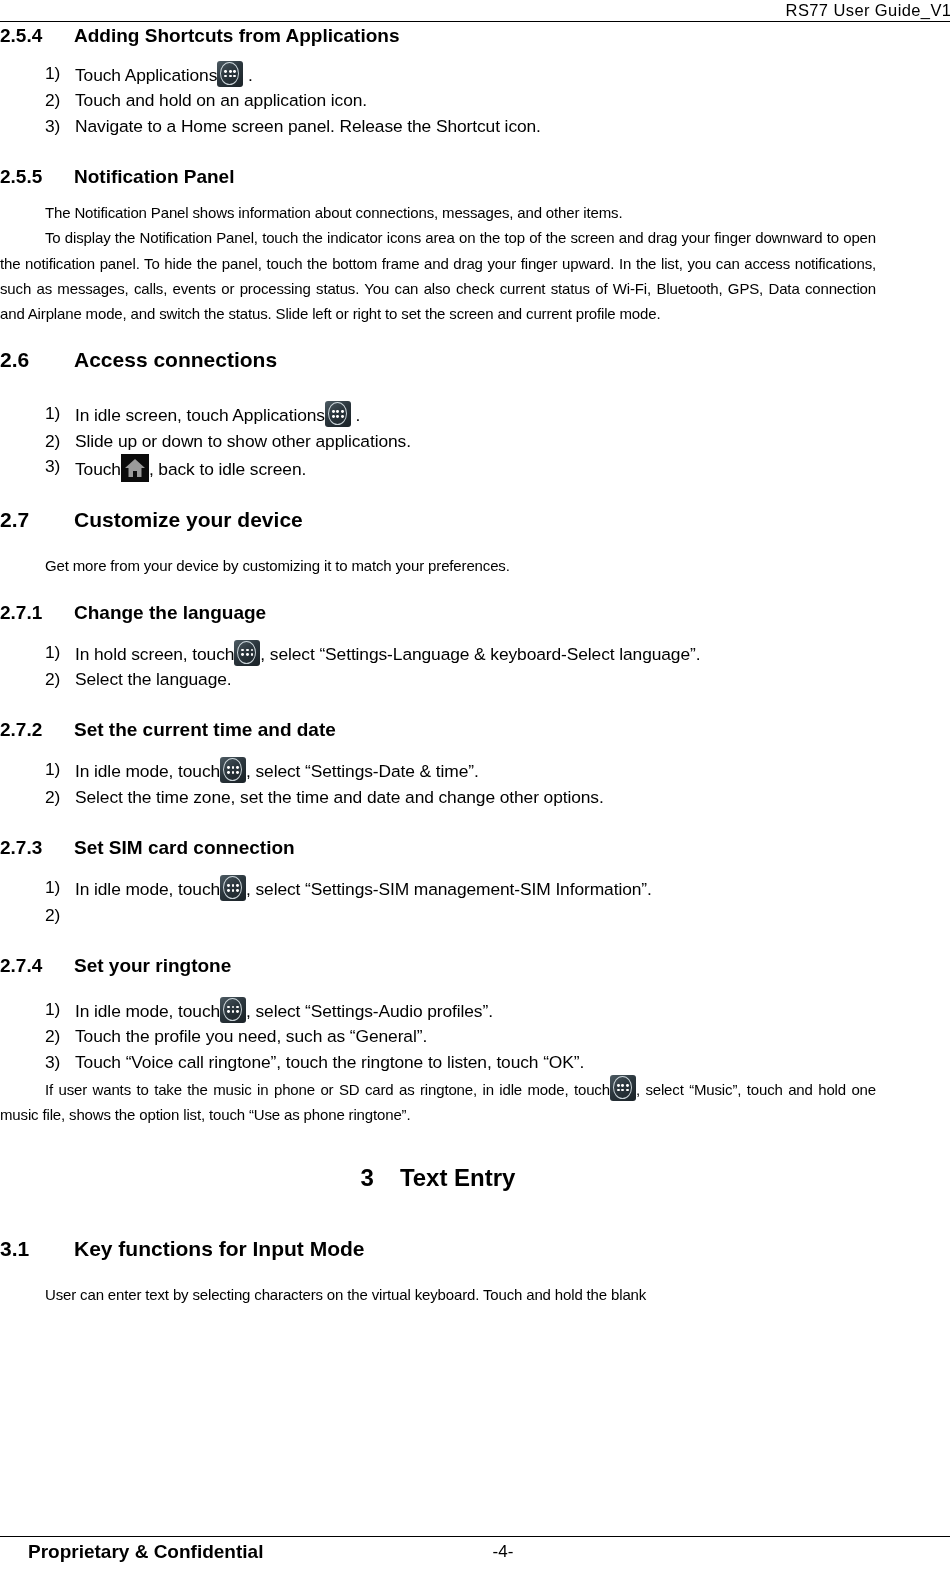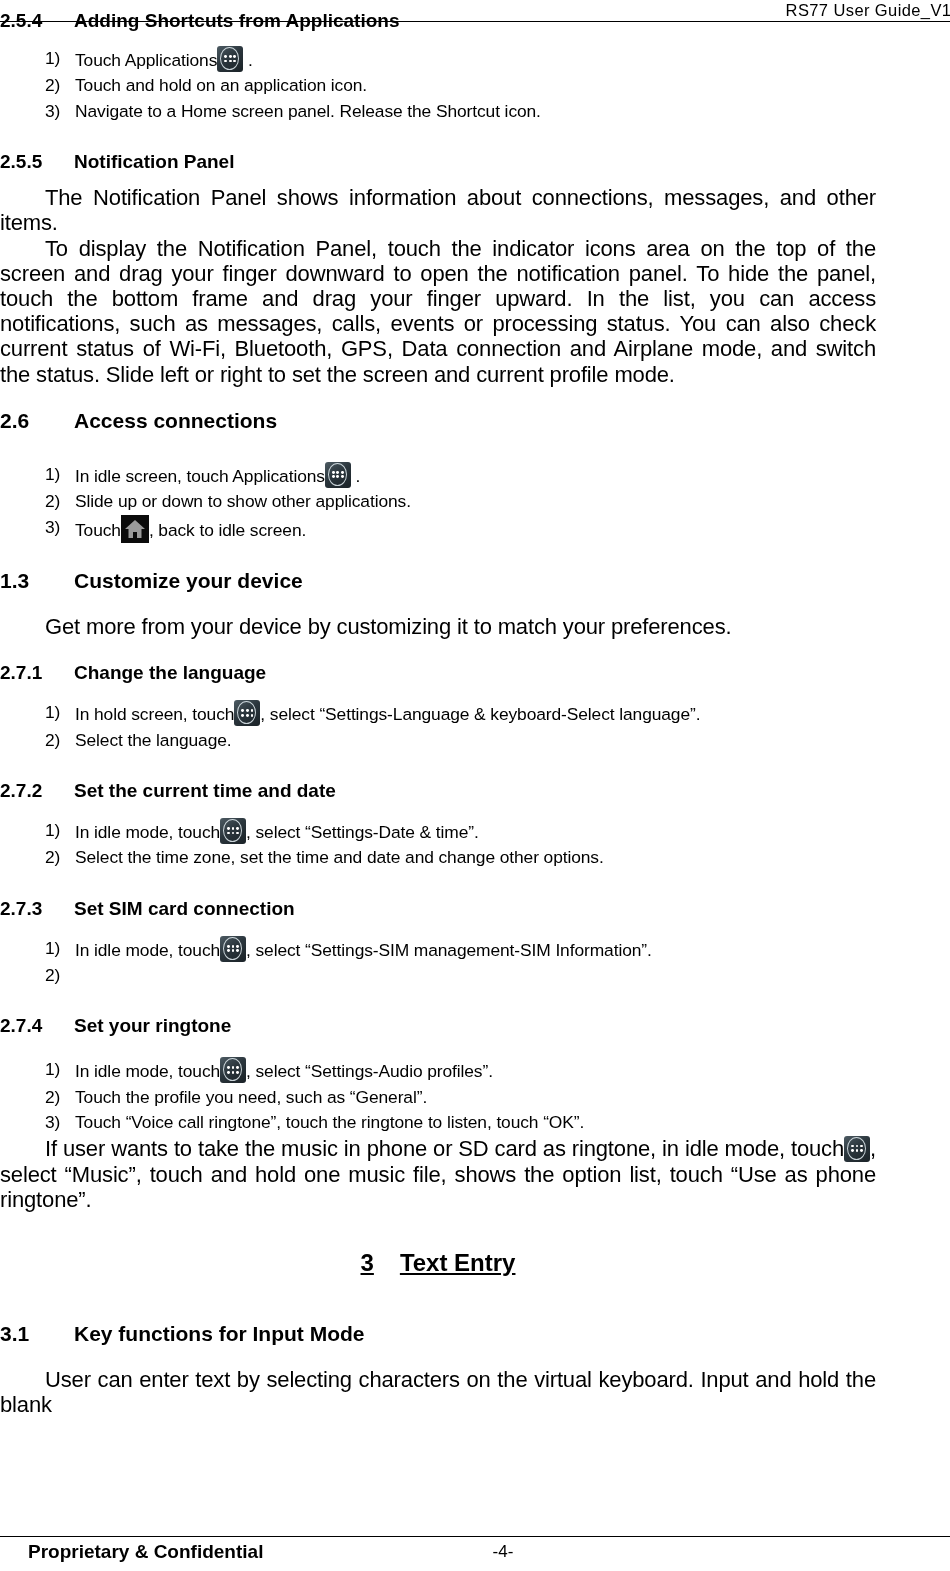--- a/index.html
+++ b/index.html
@@ -42,21 +42,21 @@
     top: 21px;
     left: 0;
     width: 950px;
     height: 0;
     border-top: 1.6px solid #000;
   }
 
   
   .content {
     position: absolute;
-    top: 9px;
+    top: 24px;
     left: 0;
     width: 876px;
   }
 
   h2.sec {
     margin: 0;
     font-size: 19px;
     font-weight: bold;
     line-height: 23px;
     letter-spacing: 0px;
@@ -72,29 +72,28 @@
   h2.sec.big .num {
     width: 74px;
   }
 
   h1.chapter {
     margin: 0;
     text-align: center;
     font-size: 24px;
     font-weight: bold;
     line-height: 30px;
-    text-decoration: underline;
   }
   h1.chapter .cnum {
     margin-right: 26px;
   }
 
   p.para {
     margin: 0;
-    font-size: 22px;
+    font-size: 15px;
     line-height: 25.2px;
     text-align: justify;
     text-indent: 45px;
     letter-spacing: -0.15px;
   }
 
   ol.steps {
     margin: 0;
     padding: 0;
     list-style: none;
@@ -291,21 +290,21 @@
       <li class="nowrap">
         <span class="marker">3)</span><span>Touch</span><span class="icon-home"><svg width="22" height="20" viewBox="0 0 22 20" xmlns="http://www.w3.org/2000/svg">
               <path d="M11 1 L21 10 L17.5 10 L17.5 19 L13 19 L13 13 L9 13 L9 19 L4.5 19 L4.5 10 L1 10 Z" fill="#9a9a9a"></path>
             </svg></span><span>, back to idle screen.</span>
       </li>
     </ol>
 
     <div class="spacer-26"></div>
 
     <h2 class="sec big">
-      <span class="num">1.3</span><span>Customize your device</span>
+      <span class="num">2.7</span><span>Customize your device</span>
     </h2>
     <div class="spacer-22"></div>
     <p class="para">Get more from your device by customizing it to match your preferences.</p>
 
     <div class="spacer-22"></div>
 
     <h2 class="sec">
       <span class="num">2.7.1</span><span>Change the language</span>
     </h2>
     <div class="spacer-16"></div>
@@ -408,21 +407,21 @@
     <h1 class="chapter">
       <span class="cnum">3</span><span>Text Entry</span>
     </h1>
 
     <div class="spacer-44"></div>
 
     <h2 class="sec big">
       <span class="num">3.1</span><span>Key functions for Input Mode</span>
     </h2>
     <div class="spacer-22"></div>
-    <p class="para">User can enter text by selecting characters on the virtual keyboard. Input and hold the blank</p>
+    <p class="para">User can enter text by selecting characters on the virtual keyboard. Touch and hold the blank</p>
 
   </div>
 
   <div class="footer-rule"></div>
   <div class="footer">
     <span class="f-left">Proprietary &amp; Confidential</span>
     <span class="f-center">-4-</span>
   </div>
 
 </div>

